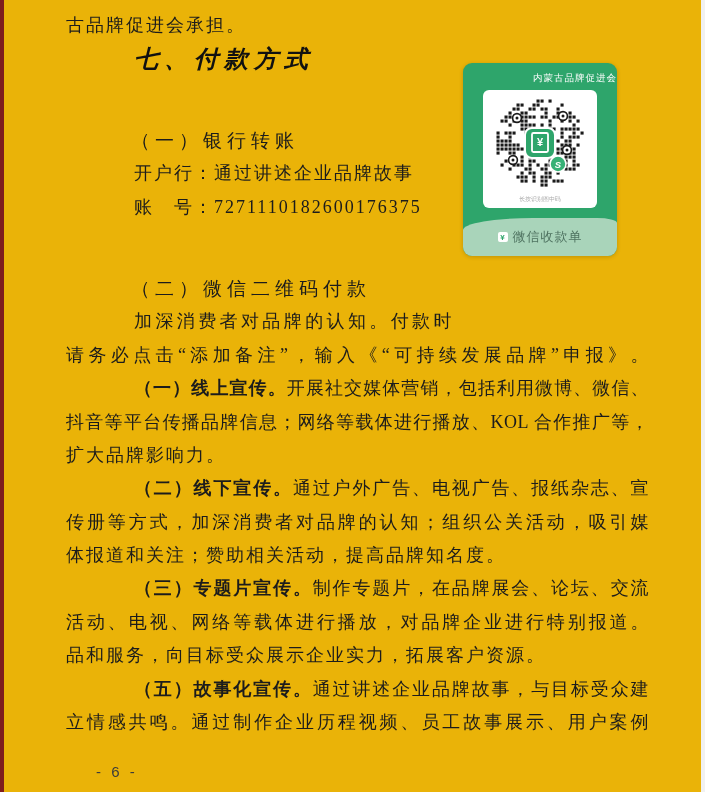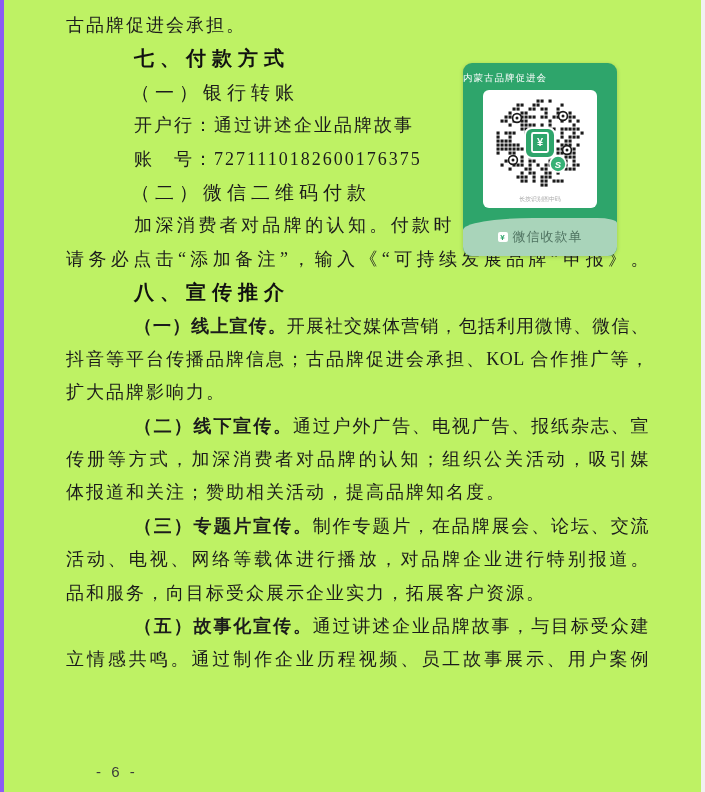--- a/index.html
+++ b/index.html
@@ -5,22 +5,22 @@
   html,body{margin:0;padding:0;}
   body{
     width:705px;height:792px;
     background:#ffffff;
     font-family:"Liberation Serif","DejaVu Serif",serif;
     position:relative;
     overflow:hidden;
   }
   .page{
     position:absolute;inset:0;
-    background:#bef264;
-    border-left:4px solid #8b5cf6;
+    background:#eab308;
+    border-left:4px solid #7f1d1d;
     border-right:4px solid #f1f1f1;
     box-sizing:border-box;
   }
   
   #doc-lines{
     position:absolute;left:62px;top:9px;width:583px;
     color:#1c1c1c;
   }
   .line{
     height:33.4px;line-height:33.4px;
@@ -30,37 +30,37 @@
   }
   .line.fill{
     white-space:normal;
     text-align:justify;text-align-last:justify;
     letter-spacing:0.5px;
     width:583px;height:33.4px;overflow:hidden;
   }
   .line.indent{padding-left:68px;}
   .line.indent.fill{width:515px;}
   .line.narrow.fill{width:318px;}
-  .line.sub{padding-left:65px;font-size:19px;letter-spacing:5px;}
+  .line.sub{padding-left:65px;font-size:19px;letter-spacing:5px;margin-top:48px;}
   .line.detail{padding-left:68px;}
   .line.h{
     padding-left:68px;
     font-family:"Liberation Sans","DejaVu Sans",sans-serif;
-    font-weight:700;font-size:20px;letter-spacing:6px;color:#111;
+    font-weight:700;font-size:24px;letter-spacing:6px;color:#111;font-style:italic;
   }
   .line .em{font-weight:700;margin-top:36px;}
   
   .qr-card{
     position:absolute;left:459px;top:63px;width:154px;height:193px;
     background:#2ea56b;border-radius:9px;
     box-shadow:0 1px 4px rgba(0,0,0,.18);
   }
   .qr-card-title{
     position:absolute;top:9px;left:0;width:100%;
-    text-align:left;color:#ffffff;
+    text-align:right;color:#ffffff;
     font-family:"Liberation Sans","DejaVu Sans",sans-serif;
     font-size:9.5px;letter-spacing:1px;
   }
   .qr-panel{
     position:absolute;left:20px;top:27px;width:114px;height:118px;
     background:#ffffff;border-radius:6px;
   }
   .qr-panel svg{display:block;margin:5px auto 0 auto;}
   .qr-hint{
     position:absolute;bottom:4px;left:0;width:100%;
@@ -98,23 +98,22 @@
 
   <div id="doc-lines">
       <div class="line "><span>古品牌促进会承担。</span></div>
       <div class="line h"><span>七、付款方式</span></div>
       <div class="line sub"><span>（一）银行转账</span></div>
       <div class="line detail"><span>开户行：通过讲述企业品牌故事</span></div>
       <div class="line detail"><span>账　号：7271110182600176375</span></div>
       <div class="line sub"><span>（二）微信二维码付款</span></div>
       <div class="line indent narrow fill"><span>加深消费者对品牌的认知。付款时</span></div>
       <div class="line fill"><span>请务必点击“添加备注”，输入《“可持续发展品牌”申报》。</span></div>
-      <div class="line h"><span>八、宣传推介</span></div>
       <div class="line indent fill"><span class="em">（一）线上宣传。</span><span>开展社交媒体营销，包括利用微博、微信、</span></div>
-      <div class="line fill"><span>抖音等平台传播品牌信息；古品牌促进会承担、KOL 合作推广等，</span></div>
+      <div class="line fill"><span>抖音等平台传播品牌信息；网络等载体进行播放、KOL 合作推广等，</span></div>
       <div class="line "><span>扩大品牌影响力。</span></div>
       <div class="line indent fill"><span class="em">（二）线下宣传。</span><span>通过户外广告、电视广告、报纸杂志、宣</span></div>
       <div class="line fill"><span>传册等方式，加深消费者对品牌的认知；组织公关活动，吸引媒</span></div>
       <div class="line "><span>体报道和关注；赞助相关活动，提高品牌知名度。</span></div>
       <div class="line indent fill"><span class="em">（三）专题片宣传。</span><span>制作专题片，在品牌展会、论坛、交流</span></div>
       <div class="line fill"><span>活动、电视、网络等载体进行播放，对品牌企业进行特别报道。</span></div>
       <div class="line "><span>品和服务，向目标受众展示企业实力，拓展客户资源。</span></div>
       <div class="line indent fill"><span class="em">（五）故事化宣传。</span><span>通过讲述企业品牌故事，与目标受众建</span></div>
       <div class="line fill"><span>立情感共鸣。通过制作企业历程视频、员工故事展示、用户案例</span></div>
     </div>

